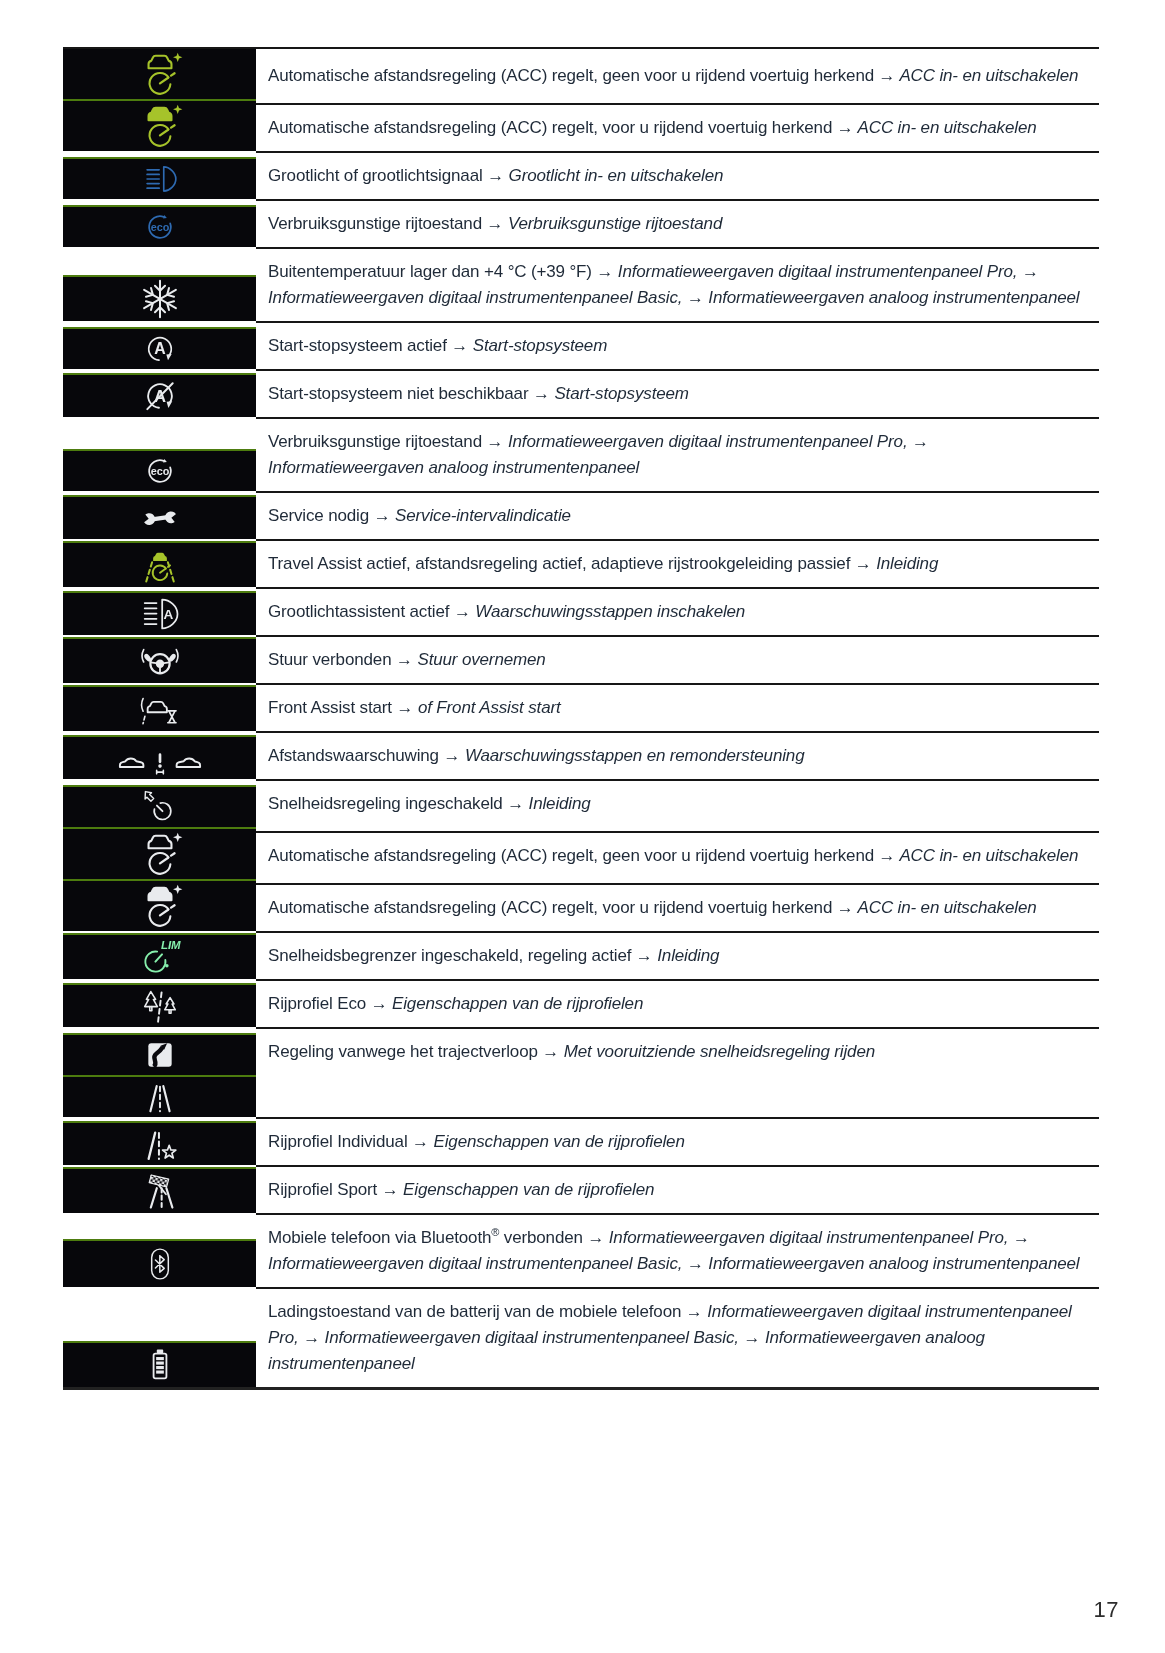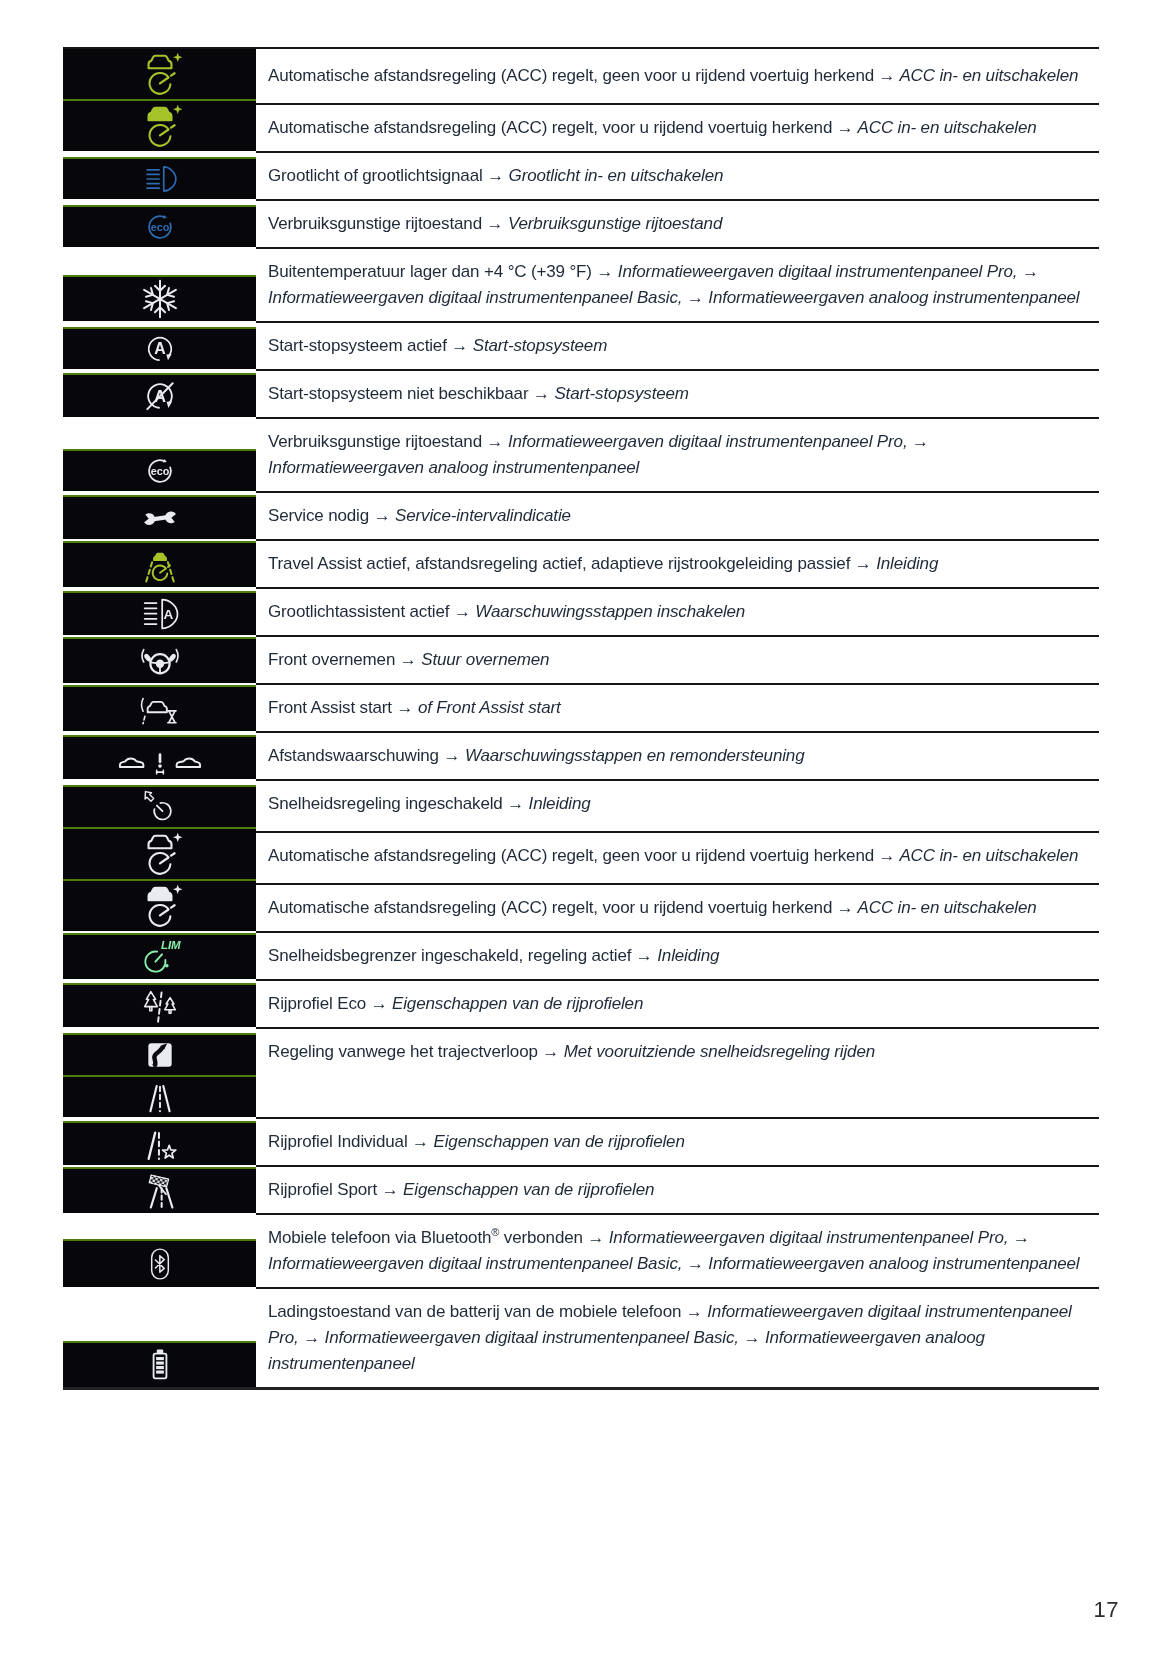--- a/index.html
+++ b/index.html
@@ -237,21 +237,21 @@
  <circle cx="24" cy="27" r="10.5"></circle>
  <circle cx="24" cy="27" r="4.6" fill="currentColor" stroke="none"></circle>
  <path d="M13.8 25.4 L19.6 26.3 M34.2 25.4 L28.4 26.3 M24 31.6 L24 37.2" stroke-width="2"></path>
  <ellipse cx="10.6" cy="20.4" rx="2.7" ry="4.9" transform="rotate(-38 10.6 20.4)" fill="currentColor" stroke="none"></ellipse>
  <ellipse cx="37.4" cy="20.4" rx="2.7" ry="4.9" transform="rotate(38 37.4 20.4)" fill="currentColor" stroke="none"></ellipse>
  <path d="M6.2 11.5 q-3.6 6.8 0 13.6 M41.8 11.5 q3.6 6.8 0 13.6" stroke-width="1.8"></path>
             </g>
           </svg>
         </span>
     </div>
-    <div class="cell text-cell"><span>Front overnemen </span><span class="it">→ Stuur overnemen</span></div>
+    <div class="cell text-cell"><span>Stuur verbonden </span><span class="it">→ Stuur overnemen</span></div>
   </div>
 
   <div class="row">
     <div class="cell icon-cell">
       <span class="icon" style="color: rgb(233, 235, 238);">
           <svg width="44" height="44" viewBox="0 0 48 48">
             <g stroke="currentColor" fill="none" stroke-linecap="round" stroke-linejoin="round" stroke-width="2">
  <path d="M10.5 27.5 v-3.6 q0-2.5 2.5-3 l1.5-3.1 q.8-1.6 2.5-1.6 h8 q1.7 0 2.5 1.6 l1.5 3.1 q2.5.5 2.5 3 v3.6 z"></path>
  <path d="M5.6 12.5 q-3.4 7 0 14" stroke-width="1.7"></path>
  <path d="M7.5 32 L5.5 40" stroke-dasharray="4 3" stroke-width="1.8"></path>

